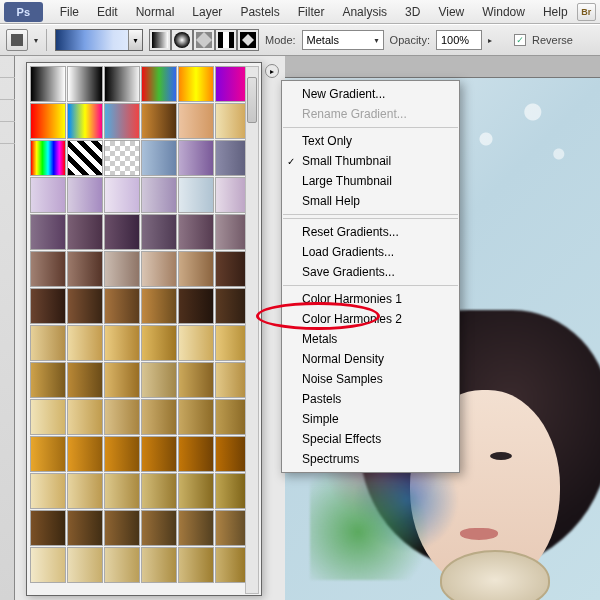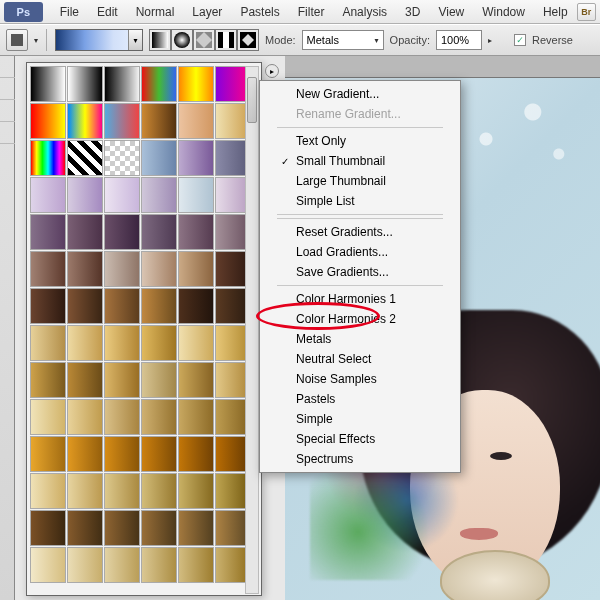--- a/index.html
+++ b/index.html
@@ -23,21 +23,21 @@
   .tri { font-size: 8px; color: #333; }
   .chk { width: 12px; height: 12px; background: #fff; border: 1px solid #888; display: inline-flex; align-items: center; justify-content: center; font-size: 9px; color: #3a7; }
   .toolpal { position: absolute; left: 0; top: 56px; width: 15px; height: 544px; background: linear-gradient(#e3e3e3,#d4d4d4); border-right: 1px solid #888; }
   .toolbtn { width: 15px; height: 22px; border-bottom: 1px solid #bbb; }
   .gpanel { position: absolute; left: 26px; top: 62px; width: 236px; height: 534px; background: #f2f2f2; border: 1px solid #666; box-shadow: 2px 2px 8px rgba(0,0,0,.25); z-index: 5; padding: 3px; overflow: hidden; }
   .grid { display: grid; grid-template-columns: repeat(6, 36px); grid-auto-rows: 36px; gap: 1px; }
   .sw { width: 36px; height: 36px; border: 1px solid #aaa; }
   .scroll { position: absolute; right: 2px; top: 3px; width: 14px; height: 528px; background: #e6e6e6; border: 1px solid #bbb; }
   .scroll .thumb { position: absolute; top: 10px; left: 1px; right: 1px; height: 46px; background: linear-gradient(#e0e0e0,#c6c6c6); border: 1px solid #999; border-radius: 2px; }
   .flyico { position:absolute; left: 265px; top: 64px; width:14px; height:14px; border:1px solid #888; border-radius:7px; background:#e8e8e8; display:flex; align-items:center; justify-content:center; font-size:8px; z-index:6;}
-  .ctx { position: absolute; left: 259px; top: 80px; width: 202px; background: #f4f4f4; border: 1px solid #888; box-shadow: 3px 3px 10px rgba(0,0,0,.35); z-index: 10; font-size: 12px; padding: 3px 16px; }
+  .ctx { position: absolute; left: 281px; top: 80px; width: 179px; background: #f4f4f4; border: 1px solid #888; box-shadow: 3px 3px 10px rgba(0,0,0,.35); z-index: 10; font-size: 12px; padding: 3px 0; }
   .ctx .item { height: 20px; display: flex; align-items: center; padding: 0 14px 0 20px; cursor: default; position: relative; }
   .ctx .item.dis { color: #a2a2a2; }
   .ctx .item.check::before { content: "✓"; position: absolute; left: 5px; font-size: 10px; }
   .ctx hr { border: none; border-top: 1px solid #c8c8c8; margin: 3px 1px; }
   .ring { position: absolute; border: 3px solid #e4001c; border-radius: 50%; width: 124px; height: 28px; left: 256px; top: 302px; z-index: 20; pointer-events: none; }
   .canvas { position: absolute; left: 285px; top: 56px; right: 0; bottom: 0; background: linear-gradient(135deg,#dbe9f0,#bcd6e2 40%,#c6dfe8); overflow: hidden; }
   .tabrow { height: 22px; background: #b9b9b9; border-bottom: 1px solid #777; }
   .portrait { position: absolute; right: -20px; bottom: -20px; width: 290px; height: 340px; }
   
   .hair { position:absolute; top:30px; right:10px; width:250px; height:260px; background: radial-gradient(ellipse at 60% 35%, #3a2a2d 0%, #1a1317 55%, #0f0c0f 85%); border-radius: 50% 45% 60% 55%; filter: blur(1px); }
@@ -267,31 +267,31 @@
 </div>
 <div class="flyico">▸</div>
 
 <div class="ctx">
   <div class="item">New Gradient...</div>
   <div class="item dis">Rename Gradient...</div>
   <hr>
   <div class="item">Text Only</div>
   <div class="item check">Small Thumbnail</div>
   <div class="item">Large Thumbnail</div>
-  <div class="item">Simple List</div>
+  <div class="item">Small Help</div>
   <hr>
   <hr>
   <div class="item">Reset Gradients...</div>
   <div class="item">Load Gradients...</div>
   <div class="item">Save Gradients...</div>
   <hr>
   <div class="item">Color Harmonies 1</div>
   <div class="item">Color Harmonies 2</div>
   <div class="item">Metals</div>
-  <div class="item">Neutral Select</div>
+  <div class="item">Normal Density</div>
   <div class="item">Noise Samples</div>
   <div class="item">Pastels</div>
   <div class="item">Simple</div>
   <div class="item">Special Effects</div>
   <div class="item">Spectrums</div>
 </div>
 
 <div class="ring"></div>
 
 </body></html>

